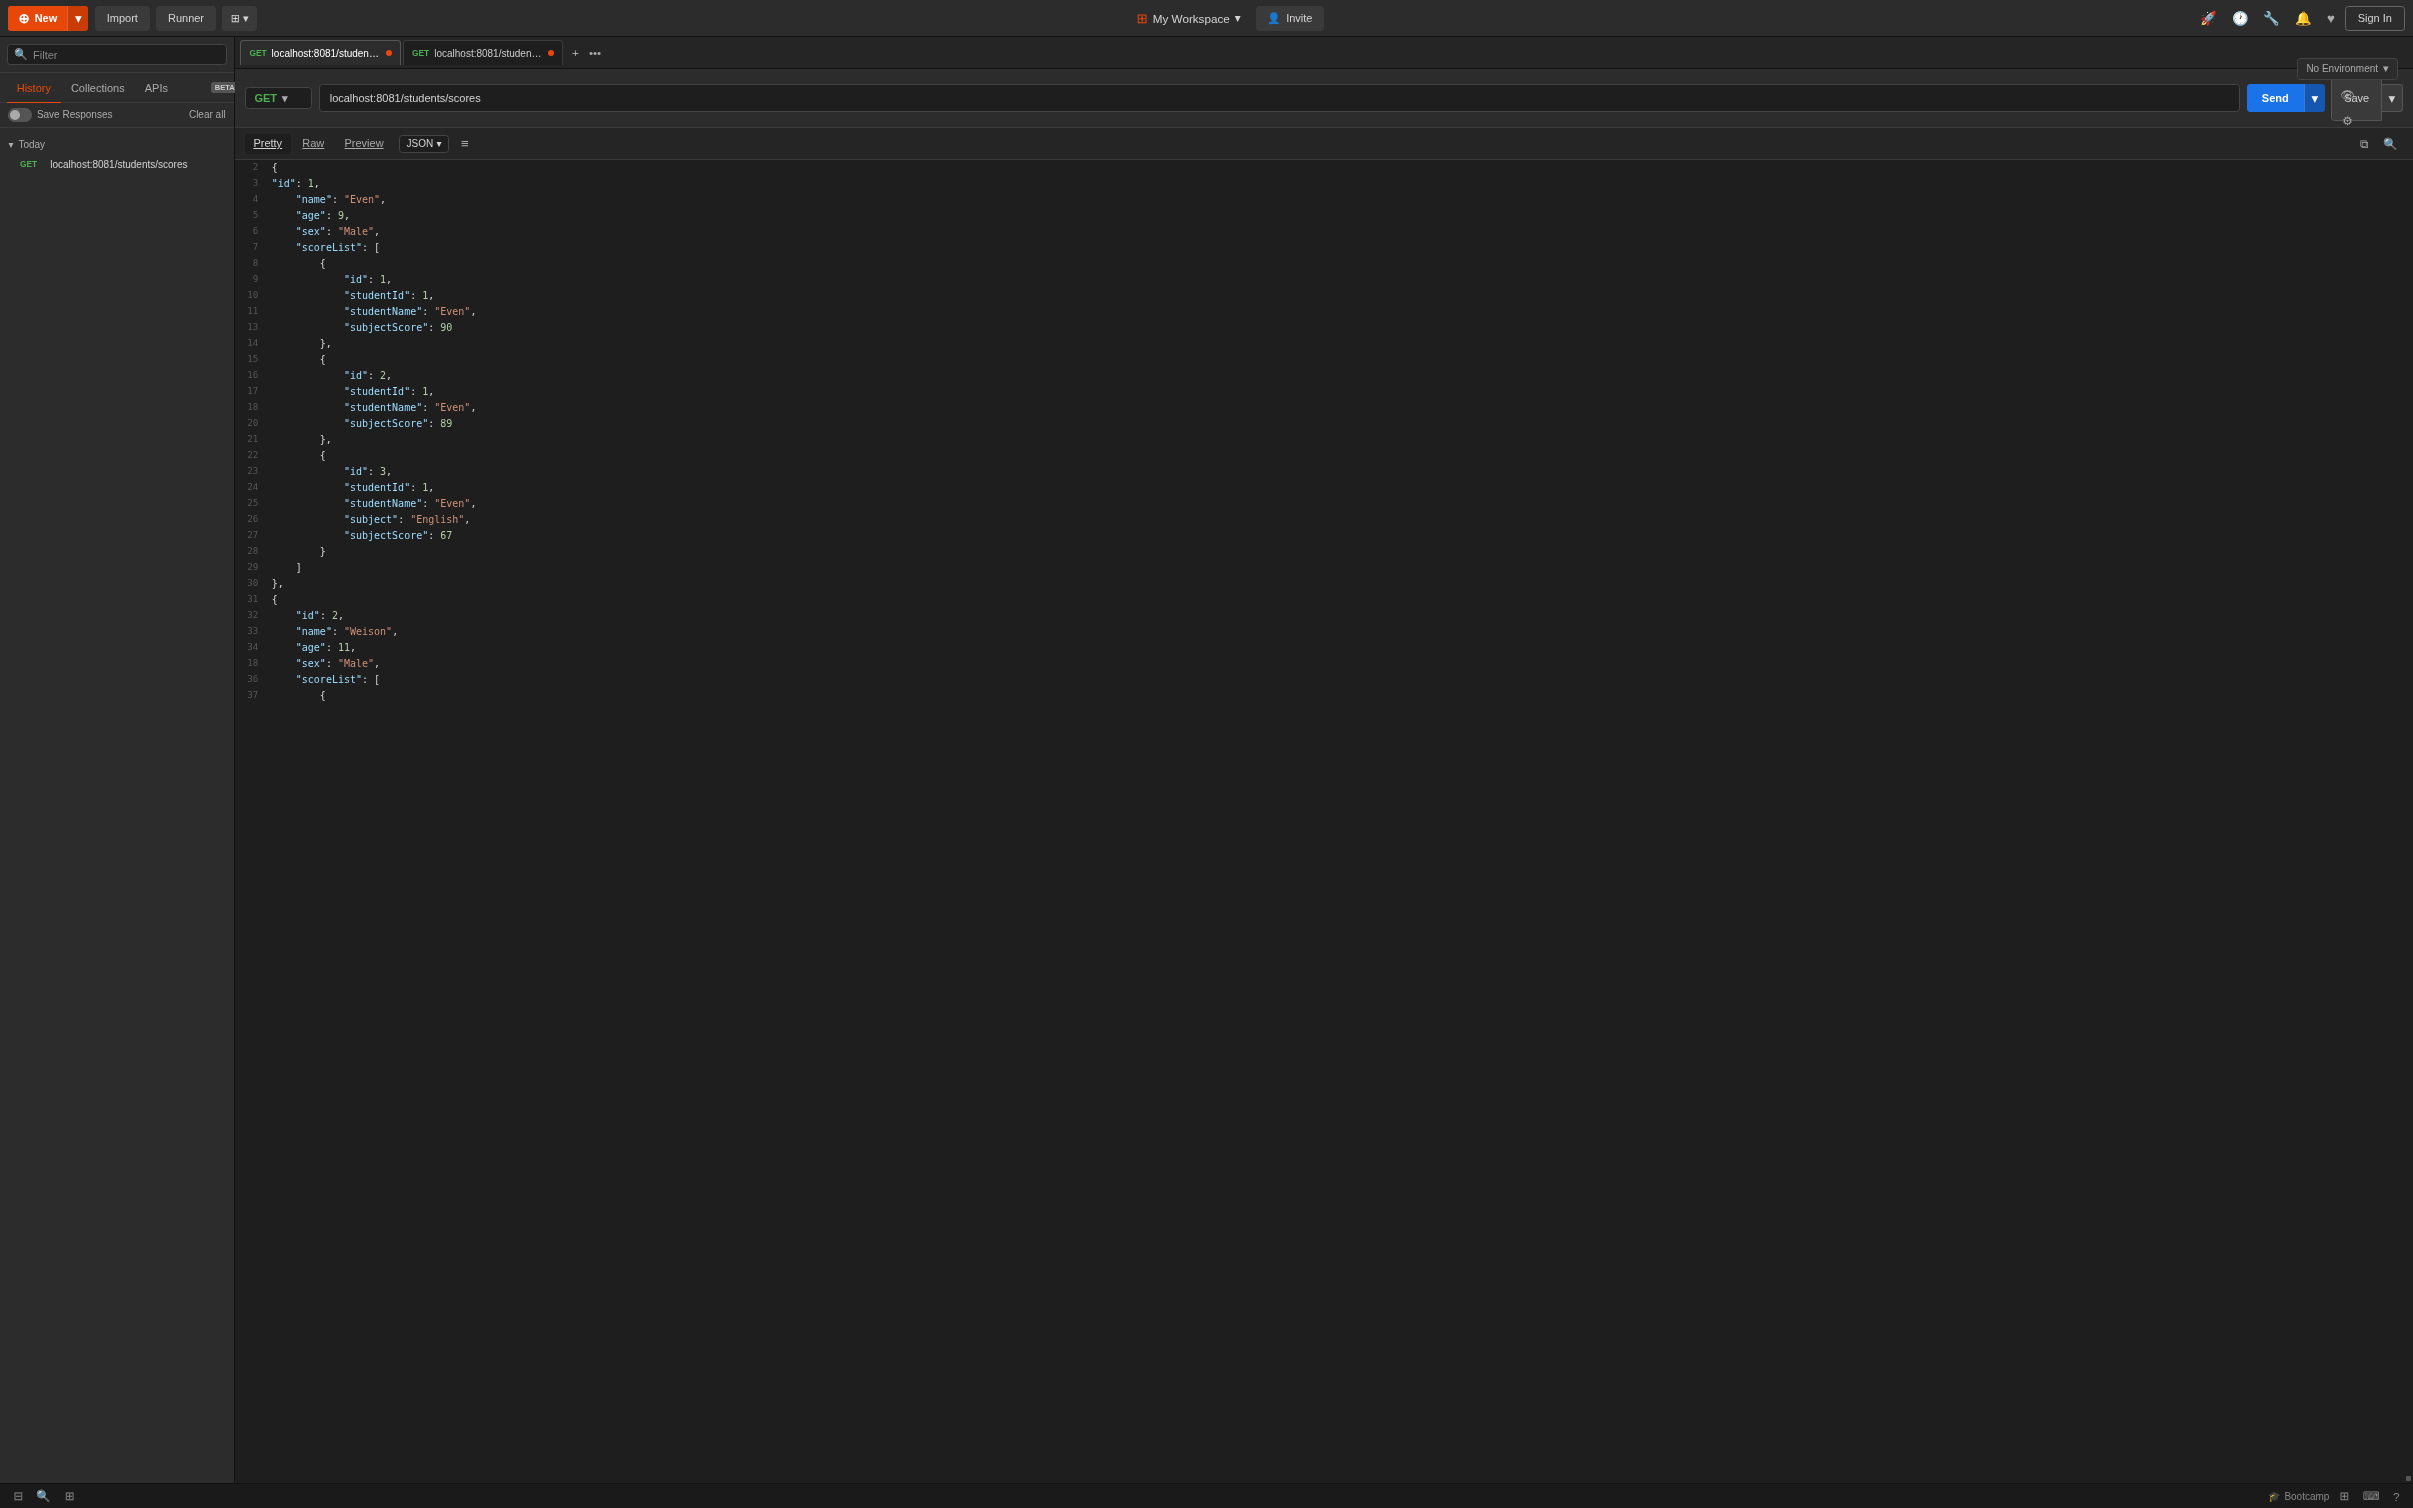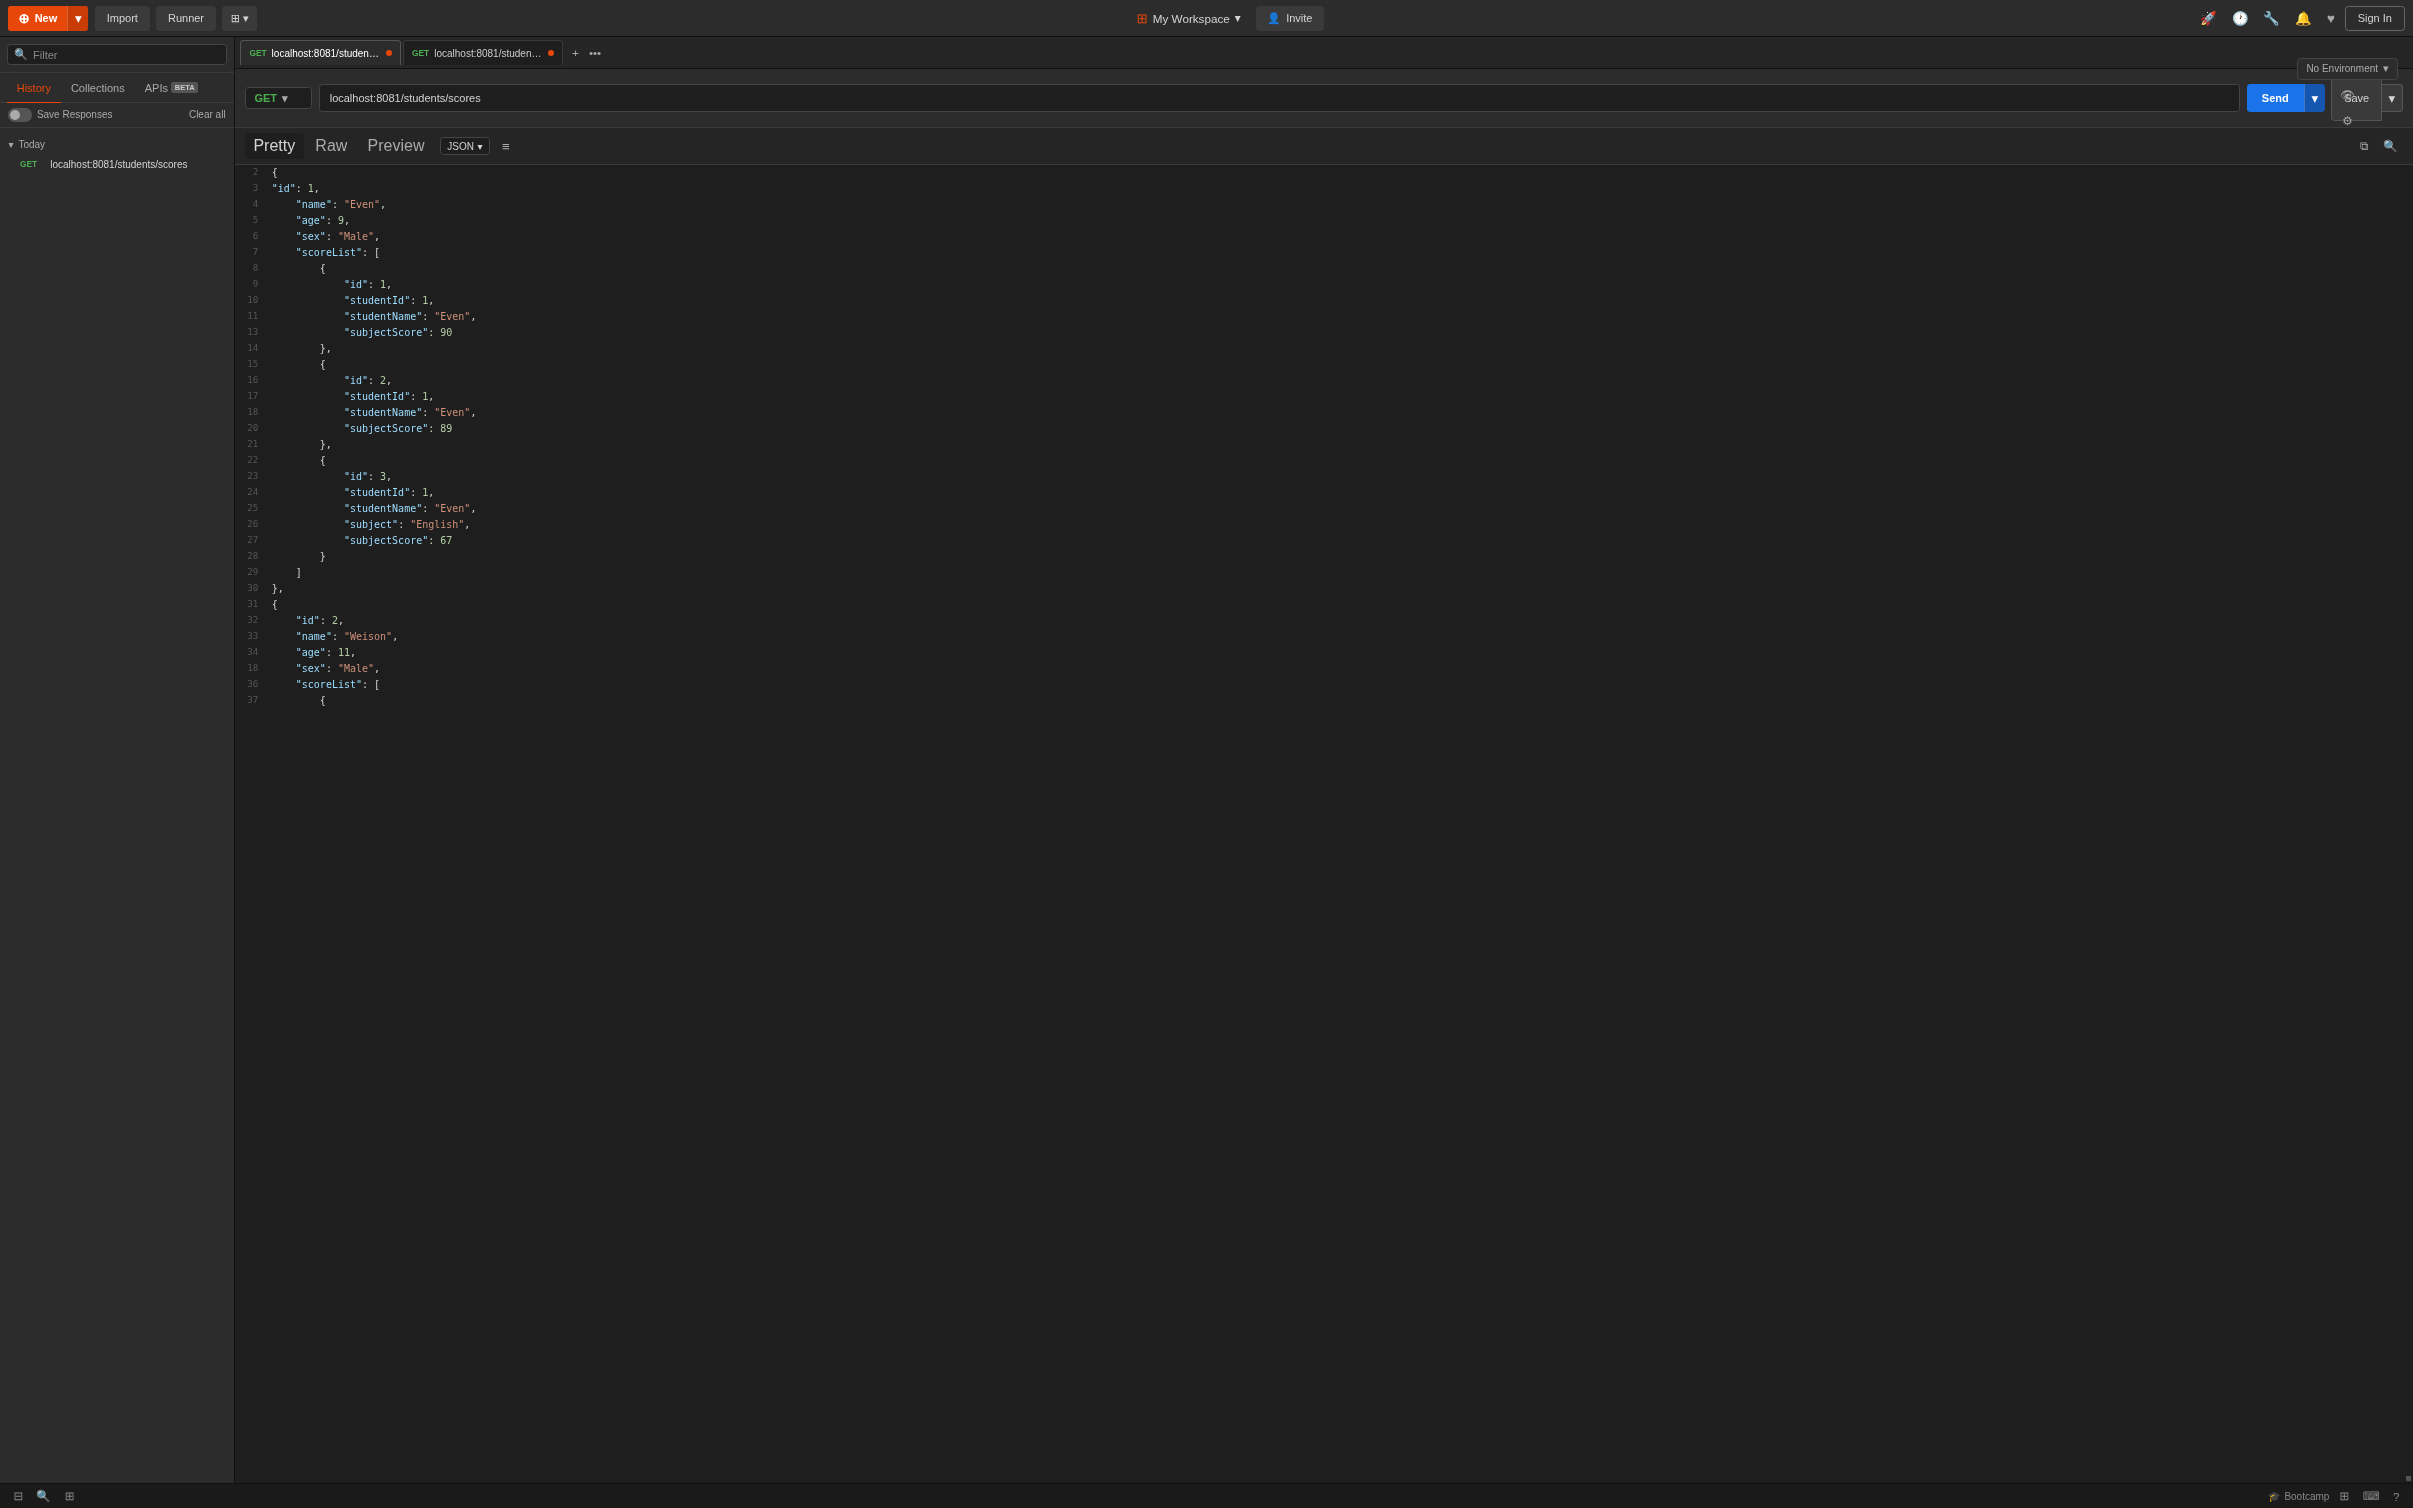--- a/index.html
+++ b/index.html
@@ -176,20 +176,21 @@
       font-size: 11px;
       padding: 8.4px 10px;
     }
     .beta-badge {
       font-size: 7.5px;
       background: #555;
       color: #ccc;
       border-radius: 2.5px;
       padding: 0.8px 3.4px;
       font-weight: bold;
+      margin-left: 40px;
     }
     .sidebar-controls {
       display: flex;
       align-items: center;
       justify-content: space-between;
       padding: 5px 8.4px;
       border-bottom: 0.8px solid #3a3a3a;
     }
     .save-responses-toggle {
       display: flex;
@@ -415,24 +416,25 @@
       padding: 5px 10px;
       border-bottom: 0.8px solid #3a3a3a;
       background: #252525;
       gap: 3.4px;
     }
     .resp-tab {
       background: transparent;
       border: none;
       color: #aaa;
       cursor: pointer;
-      font-size: 16px;
+      font-size: 11px;
       padding: 3.4px 8.4px;
       border-radius: 3.4px;
       border-bottom: 1.7px solid transparent;
+      text-decoration: underline;
     }
     .resp-tab.active {
       color: #d4d4d4;
       background: #1e1e1e;
     }
     .format-select {
       display: flex;
       align-items: center;
       gap: 3.4px;
       background: #1e1e1e;

